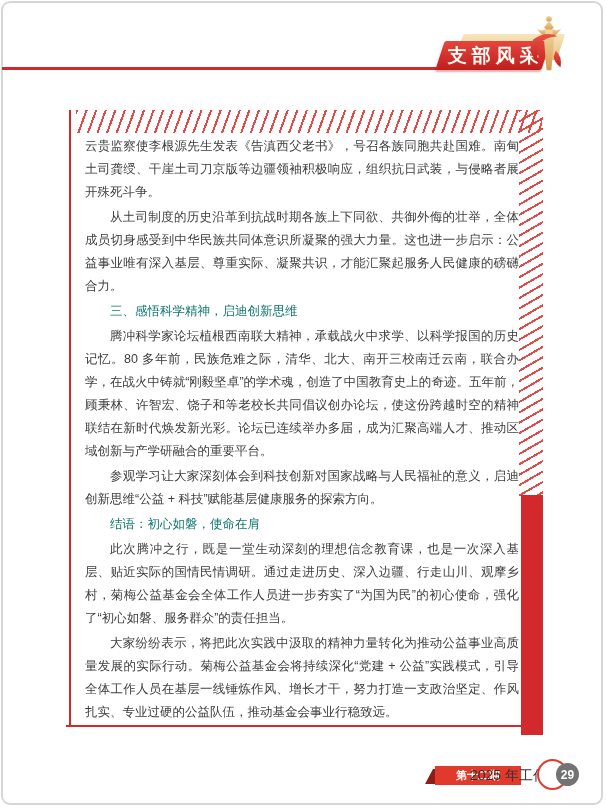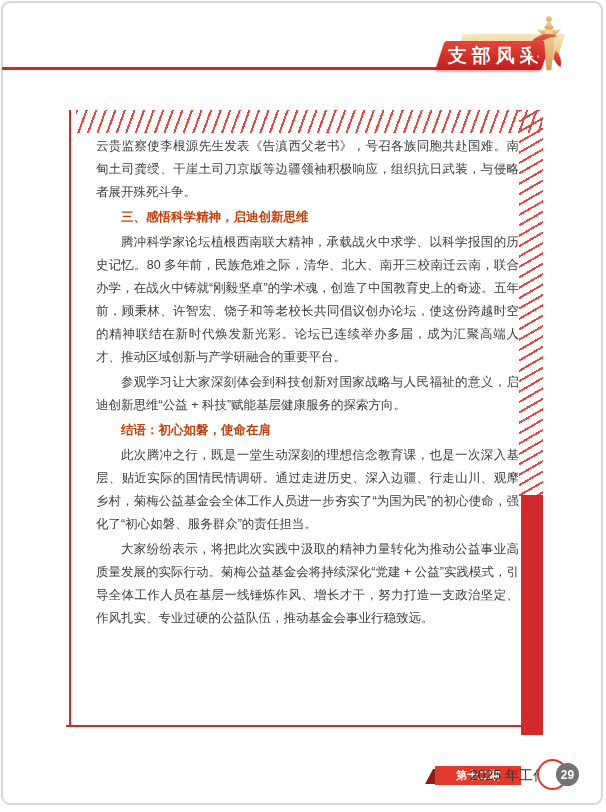--- a/index.html
+++ b/index.html
@@ -42,23 +42,23 @@
   }
   .bar-right{position:absolute;left:521px;top:495px;width:22px;height:240px;background:#d2292d;}
   .rule-left{position:absolute;left:69px;top:110px;width:2px;height:617px;background:#d2292d;}
   .rule-bottom{position:absolute;left:66px;top:725px;width:477px;height:2px;background:#d2292d;}
   
   .article{
     position:absolute;left:85px;top:135px;width:434px;
     font-size:12.5px;line-height:23px;color:#3d3d3d;
     text-align:justify;
   }
-  .article p{margin:0 0 2px 11px;}
+  .article p{margin:0 0 2px 0;}
   .article p.indent{text-indent:2em;}
-  .article p.heading{font-weight:bold;color:#c2410c;}
+  .article p.heading{font-weight:normal;color:#0f766e;}
   
   .badge-fold{
     position:absolute;left:429px;top:769px;width:12px;height:15px;
     background:#8e1d15;transform:skewX(-28deg);
   }
   .issue-badge{
     position:absolute;left:435px;top:766px;height:19px;padding:0 21px;
     background:#e13a2d;color:#ffffff;font-size:11px;font-weight:bold;line-height:19px;
     white-space:nowrap;
   }
@@ -109,20 +109,21 @@
 </div>
 
 <div class="hatch-top"></div>
 <div class="hatch-right"></div>
 <div class="bar-right"></div>
 <div class="rule-left"></div>
 <div class="rule-bottom"></div>
 
 <div class="article">
   <p class="para">云贵监察使李根源先生发表《告滇西父老书》，号召各族同胞共赴国难。南甸土司龚绶、干崖土司刀京版等边疆领袖积极响应，组织抗日武装，与侵略者展开殊死斗争。</p>
+  <p class="para indent">从土司制度的历史沿革到抗战时期各族上下同欲、共御外侮的壮举，全体成员切身感受到中华民族共同体意识所凝聚的强大力量。这也进一步启示：公益事业唯有深入基层、尊重实际、凝聚共识，才能汇聚起服务人民健康的磅礴合力。</p>
   <p class="para indent heading">三、感悟科学精神，启迪创新思维</p>
   <p class="para indent">腾冲科学家论坛植根西南联大精神，承载战火中求学、以科学报国的历史记忆。80 多年前，民族危难之际，清华、北大、南开三校南迁云南，联合办学，在战火中铸就“刚毅坚卓”的学术魂，创造了中国教育史上的奇迹。五年前，顾秉林、许智宏、饶子和等老校长共同倡议创办论坛，使这份跨越时空的精神联结在新时代焕发新光彩。论坛已连续举办多届，成为汇聚高端人才、推动区域创新与产学研融合的重要平台。</p>
   <p class="para indent">参观学习让大家深刻体会到科技创新对国家战略与人民福祉的意义，启迪创新思维“公益 + 科技”赋能基层健康服务的探索方向。</p>
   <p class="para indent heading">结语：初心如磐，使命在肩</p>
   <p class="para indent">此次腾冲之行，既是一堂生动深刻的理想信念教育课，也是一次深入基层、贴近实际的国情民情调研。通过走进历史、深入边疆、行走山川、观摩乡村，菊梅公益基金会全体工作人员进一步夯实了“为国为民”的初心使命，强化了“初心如磐、服务群众”的责任担当。</p>
   <p class="para indent">大家纷纷表示，将把此次实践中汲取的精神力量转化为推动公益事业高质量发展的实际行动。菊梅公益基金会将持续深化“党建 + 公益”实践模式，引导全体工作人员在基层一线锤炼作风、增长才干，努力打造一支政治坚定、作风扎实、专业过硬的公益队伍，推动基金会事业行稳致远。</p>
 </div>
 
 <div class="badge-fold"></div>
 <div class="issue-badge">第十二期</div>

